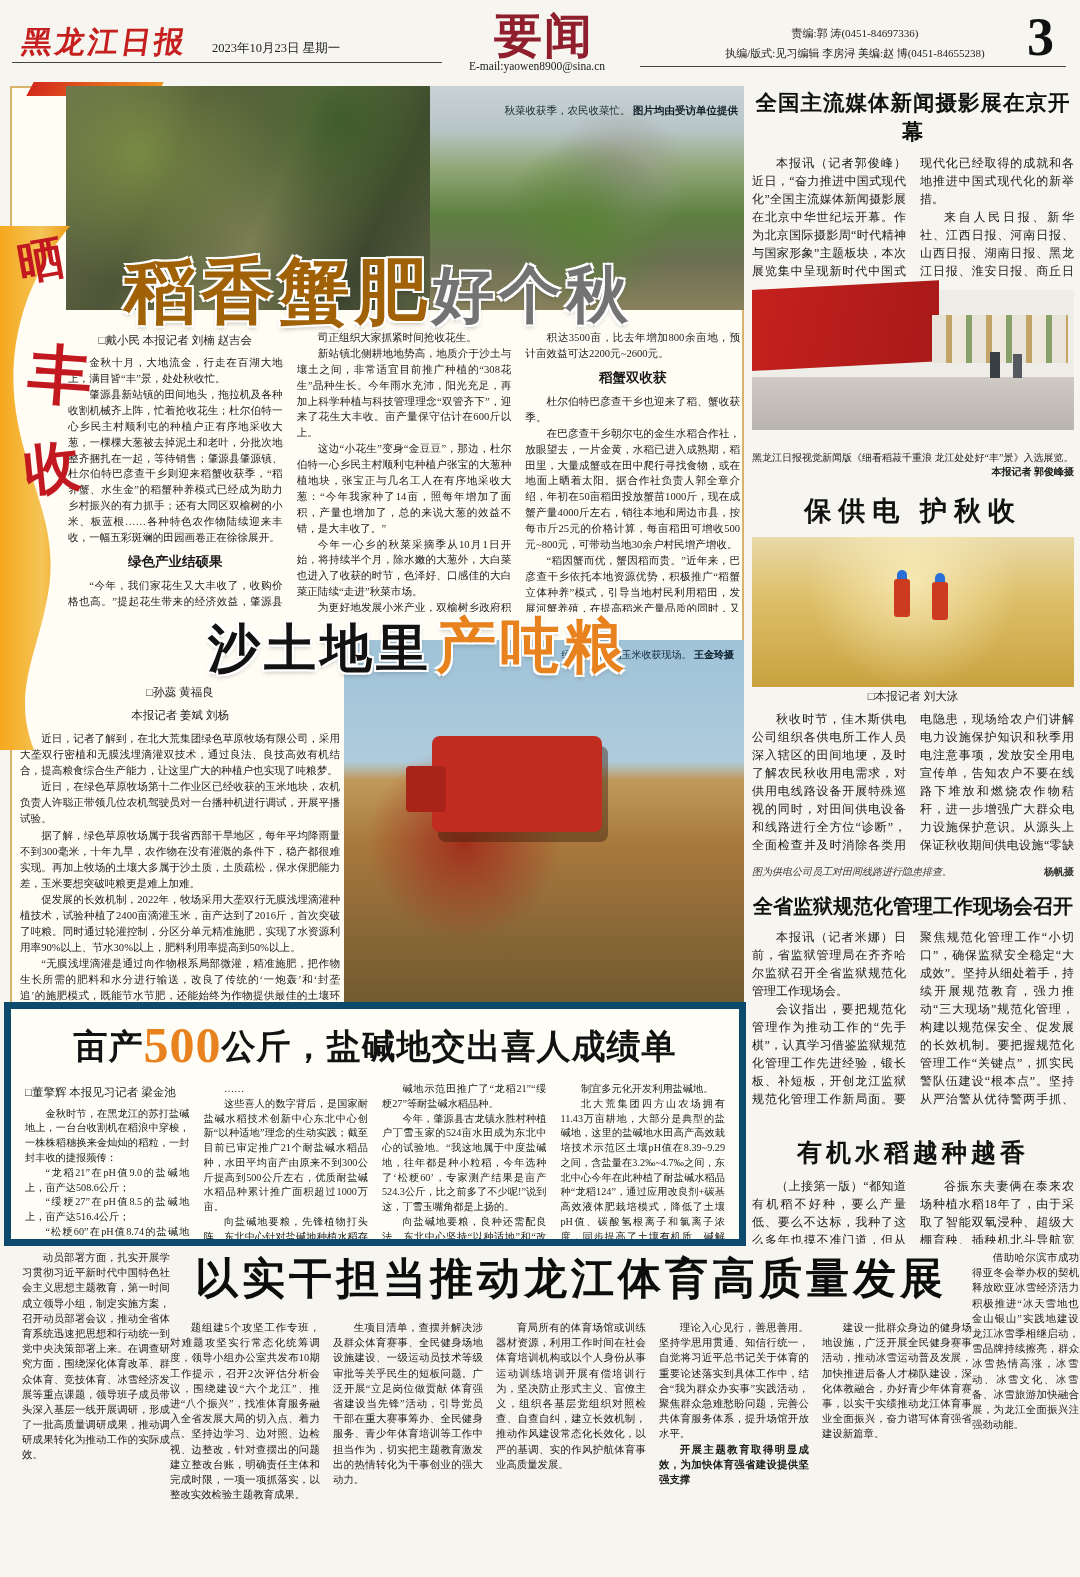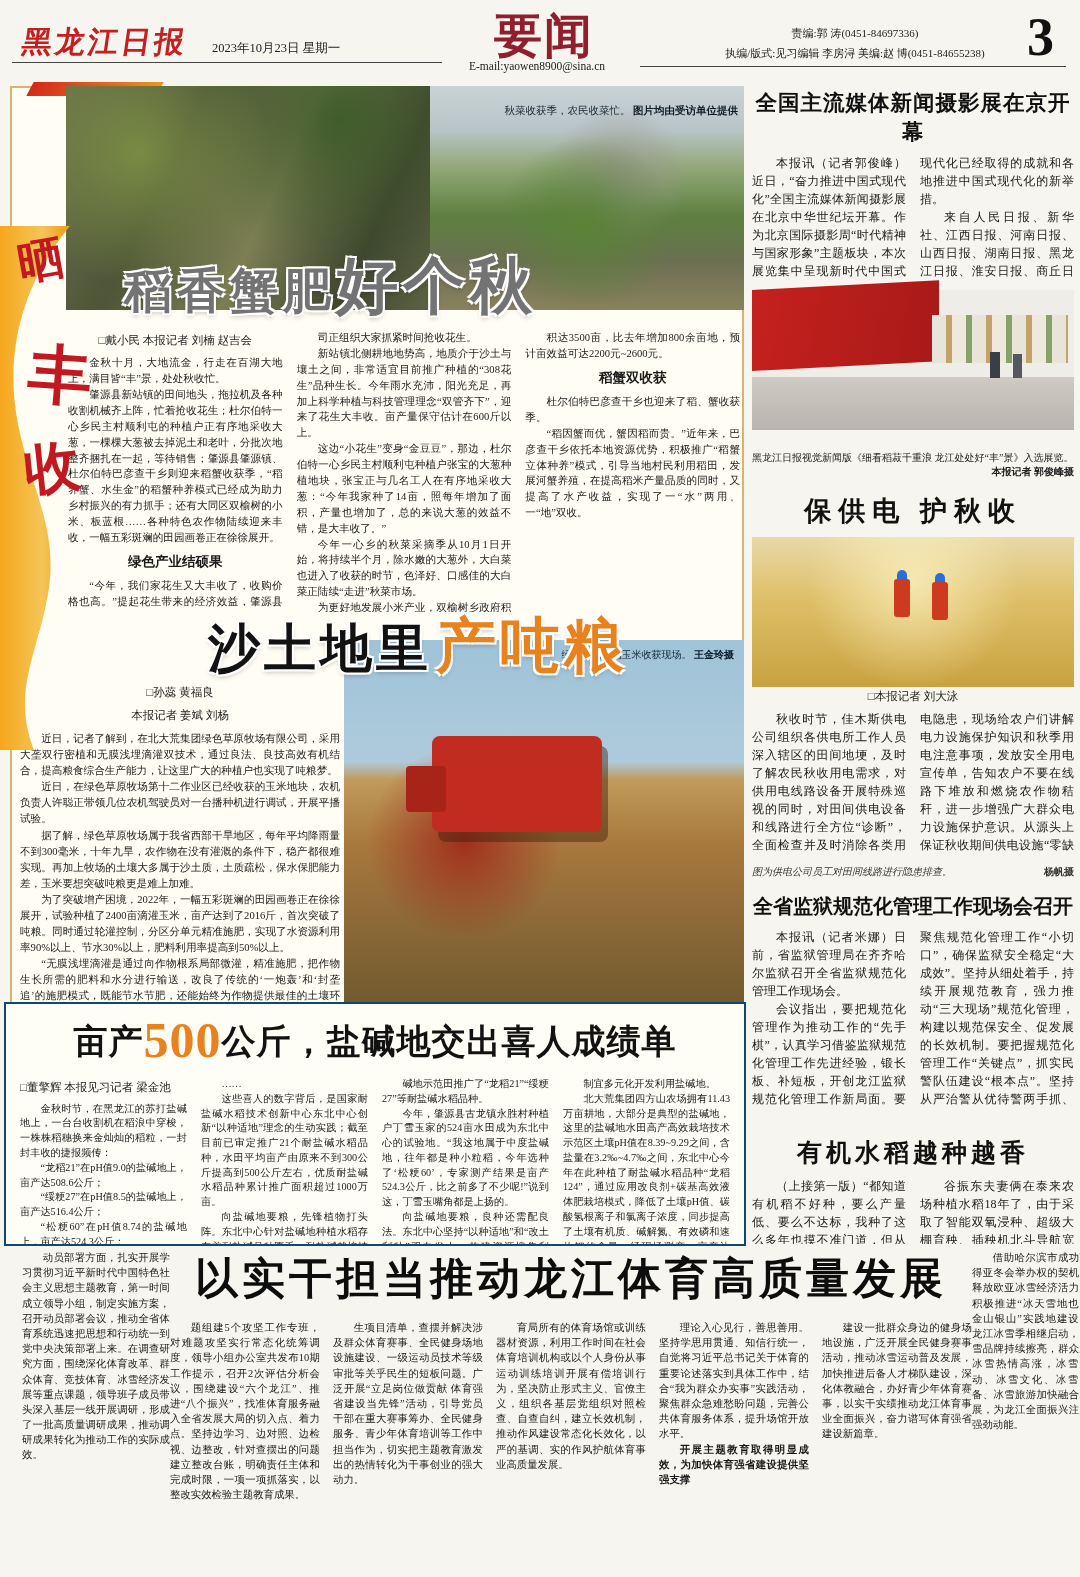--- a/index.html
+++ b/index.html
@@ -32,21 +32,21 @@
   .caption-top{position:absolute;left:430px;top:16px;width:296px;font-size:10.5px;color:#1c2a33;text-align:right;z-index:4;}
   .caption-top b{font-weight:bold;color:#0e1c26;}
   
   .ribbon{position:absolute;left:-12px;top:138px;width:104px;height:524px;z-index:5;}
   .ribbon .ch{position:absolute;color:#c2181f;font-weight:900;line-height:1;}
   .ch1{left:18px;top:12px;font-size:46px;transform:rotate(-10deg);}
   .ch2{left:28px;top:118px;font-size:64px;transform:rotate(4deg);}
   .ch3{left:24px;top:214px;font-size:56px;transform:rotate(-6deg);}
   
   .headline1{position:absolute;left:112px;top:156px;z-index:6;font-weight:900;letter-spacing:5px;white-space:nowrap;}
-  .headline1 .hl-orange{font-size:48px;color:#737373;font-family:Liberation Serif, serif;}
+  .headline1 .hl-orange{font-size:72px;color:#a16207;font-family:Liberation Serif, serif;}
   .headline1 .hl-black{font-size:62px;color:#737373;}
   .outline{text-shadow:-2px -2px 0 #fff,2px -2px 0 #fff,-2px 2px 0 #fff,2px 2px 0 #fff,0 3px 5px rgba(0,0,0,.25);}
   
   .col{flex:1;font-size:10.6px;line-height:1.5;text-align:justify;overflow:hidden;}
   .para{margin:0;text-indent:2em;}
   .bold-para{font-weight:bold;}
   .subhead{text-align:center;font-weight:bold;font-size:13.5px;margin:6px 0;}
   .byline{text-align:center;font-size:11.5px;margin:2px 0 6px;color:#222;}
   .article1{position:absolute;left:56px;top:242px;width:672px;height:282px;display:flex;gap:14px;}
   
@@ -57,21 +57,21 @@
                  line-height:1.52;text-align:justify;overflow:hidden;}
   .photo-corn{left:332px;top:552px;width:400px;height:368px;
       background:radial-gradient(circle at 30% 55%,rgba(160,40,25,.9),rgba(0,0,0,0) 28%),
                  linear-gradient(180deg,#9fc3d8 0%,#aecbdc 33%,#c09a5c 38%,#a9793d 55%,#8f6a38 75%,#6f5a2f 100%);}
   .machine{position:absolute;left:22%;top:26%;width:170px;height:96px;background:#c22b20;border-radius:8px;
            box-shadow:6px 10px 0 rgba(60,30,10,.45);}
   .machine:after{content:"";position:absolute;left:-26px;top:30px;width:40px;height:46px;background:#a82318;border-radius:4px;}
   .corn-caption{position:absolute;right:10px;top:8px;font-size:10px;color:#12293a;text-align:right;z-index:3;}
   .corn-caption b{color:#061826;}
   
-  .red-box{position:absolute;left:4px;top:1002px;width:742px;height:244px;border:2px solid #0c4a6e;
+  .red-box{position:absolute;left:4px;top:1002px;width:742px;height:244px;border:7px solid #0c4a6e;
            background:#fffef6;box-sizing:border-box;padding:4px 14px;overflow:hidden;}
   .red-box .rb-headline{text-align:center;font-weight:900;font-size:34px;color:#121212;letter-spacing:1px;line-height:1.3;}
   .big500{color:#e8821e;font-size:50px;font-weight:900;vertical-align:-4px;letter-spacing:1px;}
   .rb-cols{display:flex;gap:14px;margin-top:4px;}
   .rb-cols .col{font-size:10.2px;line-height:1.45;}
   .red-box .byline{text-align:left;text-indent:0;}
   
   .sidebar{position:absolute;left:752px;top:86px;width:322px;height:1158px;overflow:hidden;}
   .sb-headline{text-align:center;font-weight:900;color:#111;}
   .sb-h1{font-size:21.5px;letter-spacing:1px;margin:2px 0 8px;}
@@ -168,36 +168,37 @@
           <p class="para">司正组织大家抓紧时间抢收花生。</p>
           <p class="para">新站镇北侧耕地地势高，地质介于沙土与壤土之间，非常适宜目前推广种植的“308花生”品种生长。今年雨水充沛，阳光充足，再加上科学种植与科技管理理念“双管齐下”，迎来了花生大丰收。亩产量保守估计在600斤以上。</p>
           <p class="para">这边“小花生”变身“金豆豆”，那边，杜尔伯特一心乡民主村顺利屯种植户张宝的大葱种植地块，张宝正与几名工人在有序地采收大葱：“今年我家种了14亩，照每年增加了面积，产量也增加了，总的来说大葱的效益不错，是大丰收了。”</p>
           <p class="para">今年一心乡的秋菜采摘季从10月1日开始，将持续半个月，除水嫩的大葱外，大白菜也进入了收获的时节，色泽好、口感佳的大白菜正陆续“走进”秋菜市场。</p>
           <p class="para">为更好地发展小米产业，双榆树乡政府积极推进合作社建设，加快农业机械化发展，切实帮助农户节约生产成本，提高生产效率，增强农民的种粮积极性和信心。</p>
         </div>
       <div class="col">
           <p class="para">积达3500亩，比去年增加800余亩地，预计亩效益可达2200元~2600元。</p>
           <div class="subhead">稻蟹双收获</div>
           <p class="para">杜尔伯特巴彦查干乡也迎来了稻、蟹收获季。</p>
+          <p class="para">在巴彦查干乡朝尔屯的金生水稻合作社，放眼望去，一片金黄，水稻已进入成熟期，稻田里，大量成蟹或在田中爬行寻找食物，或在地面上晒着太阳。据合作社负责人郭全章介绍，年初在50亩稻田投放蟹苗1000斤，现在成蟹产量4000斤左右，销往本地和周边市县，按每市斤25元的价格计算，每亩稻田可增收500元~800元，可带动当地30余户村民增产增收。</p>
           <p class="para">“稻因蟹而优，蟹因稻而贵。”近年来，巴彦查干乡依托本地资源优势，积极推广“稻蟹立体种养”模式，引导当地村民利用稻田，发展河蟹养殖，在提高稻米产量品质的同时，又提高了水产收益，实现了一“水”两用、一“地”双收。</p>
         </div>
     </div>
 
     <div class="headline2 outline">
       <span class="hl-black">沙土地里</span>
       <span class="hl-orange">产吨粮</span>
     </div>
 
     <div class="article2-text">
         <div class="byline">□孙蕊 黄福良</div>
         <div class="byline">本报记者 姜斌 刘杨</div>
         <p class="para">近日，记者了解到，在北大荒集团绿色草原牧场有限公司，采用大垄双行密植和无膜浅埋滴灌双技术，通过良法、良技高效有机结合，提高粮食综合生产能力，让这里广大的种植户也实现了吨粮梦。</p>
         <p class="para">近日，在绿色草原牧场第十二作业区已经收获的玉米地块，农机负责人许聪正带领几位农机驾驶员对一台播种机进行调试，开展平播试验。</p>
         <p class="para">据了解，绿色草原牧场属于我省西部干旱地区，每年平均降雨量不到300毫米，十年九旱，农作物在没有灌溉的条件下，稳产都很难实现。再加上牧场的土壤大多属于沙土质，土质疏松，保水保肥能力差，玉米要想突破吨粮更是难上加难。</p>
-        <p class="para">为了突破增产困境，2022年，一幅五彩斑斓的田园画卷正在徐徐展开，试验种植了2400亩滴灌玉米，亩产达到了2016斤，首次突破了吨粮。同时通过轮灌控制，分区分单元精准施肥，实现了水资源利用率90%以上、节水30%以上，肥料利用率提高到50%以上。</p>
+        <p class="para">促发展的长效机制，2022年，牧场采用大垄双行无膜浅埋滴灌种植技术，试验种植了2400亩滴灌玉米，亩产达到了2016斤，首次突破了吨粮。同时通过轮灌控制，分区分单元精准施肥，实现了水资源利用率90%以上、节水30%以上，肥料利用率提高到50%以上。</p>
         <p class="para">“无膜浅埋滴灌是通过向作物根系局部微灌，精准施肥，把作物生长所需的肥料和水分进行输送，改良了传统的‘一炮轰’和‘封垄追’的施肥模式，既能节水节肥，还能始终为作物提供最佳的土壤环境和养分供给，通过应用良法良技提高作物的产量和品质，保证作物的稳产和增产。”牧场农业发展部副部长吴洪</p>
       </div>
 
     <div class="photo photo-corn">
       <div class="machine"></div>
       <div class="corn-caption">
         <span>绿色草原牧场玉米收获现场。</span>
         <b>王金玲摄</b>
       </div>
     </div>

